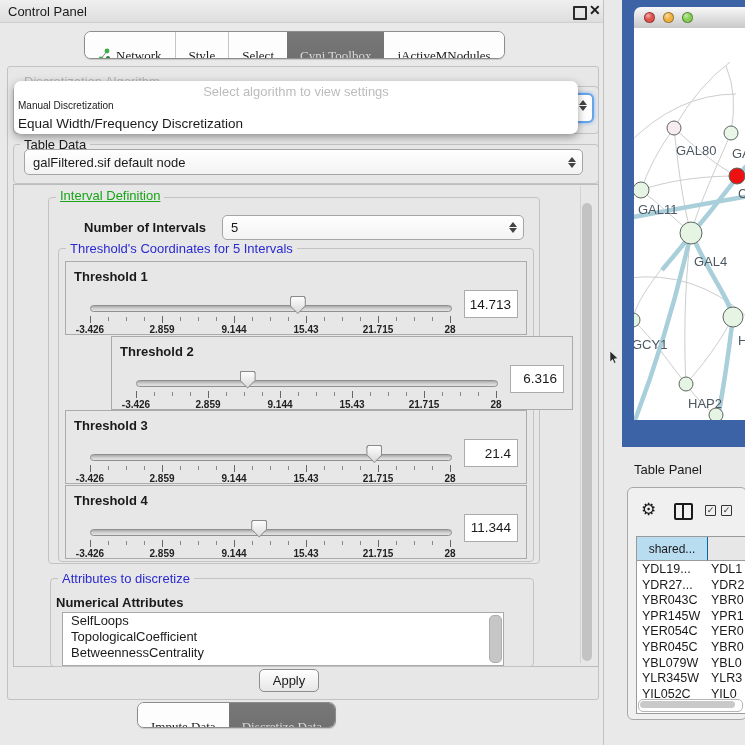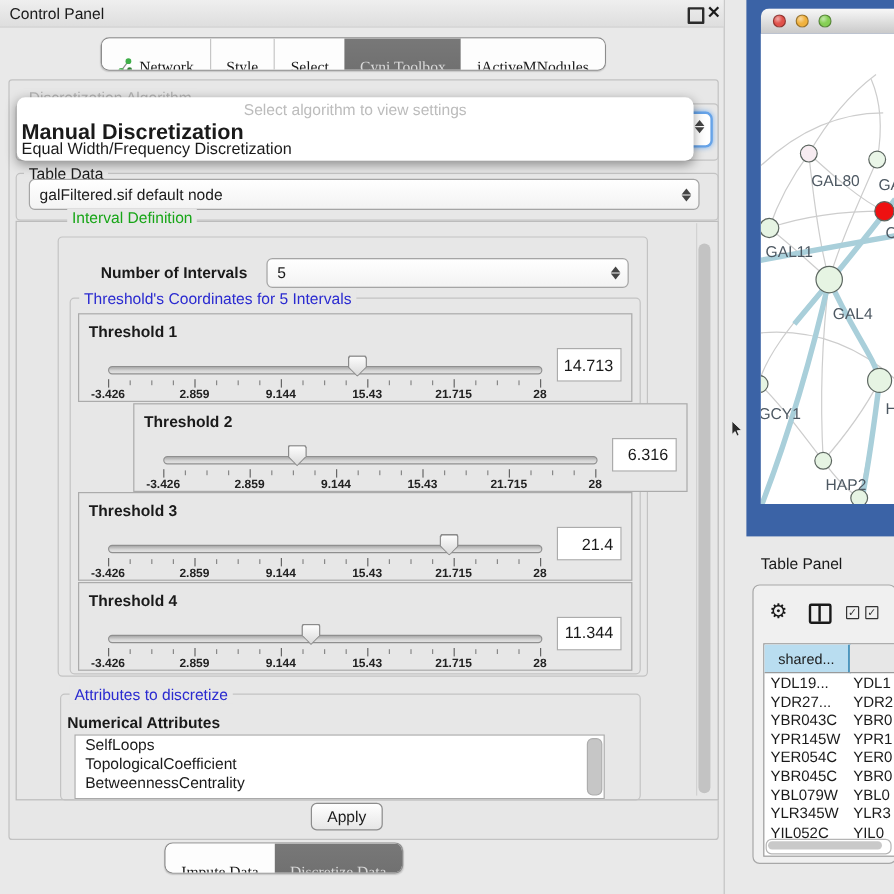--- a/index.html
+++ b/index.html
@@ -41,21 +41,21 @@
   .arr-dn{width:0;height:0;border-left:4px solid transparent;border-right:4px solid transparent;border-top:5px solid #444;}
 
   
   .combo-frag{left:548px;top:93px;width:42px;height:26px;border:2px solid #66a3e8;border-radius:6px;
               background:#fff;box-shadow:0 0 4px #84b6ef;}
 
   
   .popup{left:14px;top:81px;width:564px;height:53px;background:#fff;border-radius:7px;z-index:60;
          box-shadow:0 3px 9px rgba(0,0,0,.38);}
   .popup .prompt{position:absolute;left:0;right:0;top:3px;text-align:center;font-size:13px;color:#bcbcbc;}
-  .popup .opt1{position:absolute;left:4px;top:19px;font-size:18px;font-weight:bold;}
+  .popup .opt1{position:absolute;left:4px;top:19px;font-size:10px;font-weight:normal;}
   .popup .opt2{position:absolute;left:4px;top:35px;font-size:13.5px;}
 
   .central{left:13px;top:184px;width:584px;height:481px;border:1px solid #bcbcbc;background:#e7e7e7;}
   .vscroll-track{left:580px;top:186px;width:15px;height:477px;border-left:1px solid #d2d2d2;}
   .vscroll-thumb{left:582px;top:203px;width:10px;height:458px;background:#c3c3c3;border-radius:5px;}
 
   .bold13{font-size:13px;font-weight:bold;}
 
   
   .tbox{position:absolute;left:6px;width:460px;height:72px;border:1px solid #ababab;background:#e7e7e7;}
@@ -169,21 +169,21 @@
           <span class="arr-up"></span>
           <span class="arr-dn"></span>
         </span>
     </div>
 
     <div class="abs central"></div>
     <div class="abs vscroll-track"></div>
     <div class="abs vscroll-thumb"></div>
 
     <div class="abs groupbox" style="left:48px;top:197px;width:490px;height:365px;"></div>
-    <span class="abs grouplabel lbl-green" style="left:56px;top:174px;">Interval Definition</span>
+    <span class="abs grouplabel lbl-green" style="left:56px;top:188px;text-decoration:underline;">Interval Definition</span>
     <span class="abs bold13" style="left:84px;top:220px;">Number of Intervals</span>
     <div class="combo" style="left:222px;top:215px;width:292px;height:23px;">
       <span>5</span>
       <span class="stepper">
           <span class="arr-up"></span>
           <span class="arr-dn"></span>
         </span>
     </div>
 
     <div class="abs groupbox" style="left:58px;top:248px;width:474px;height:312px;" id="thresholds-group">

